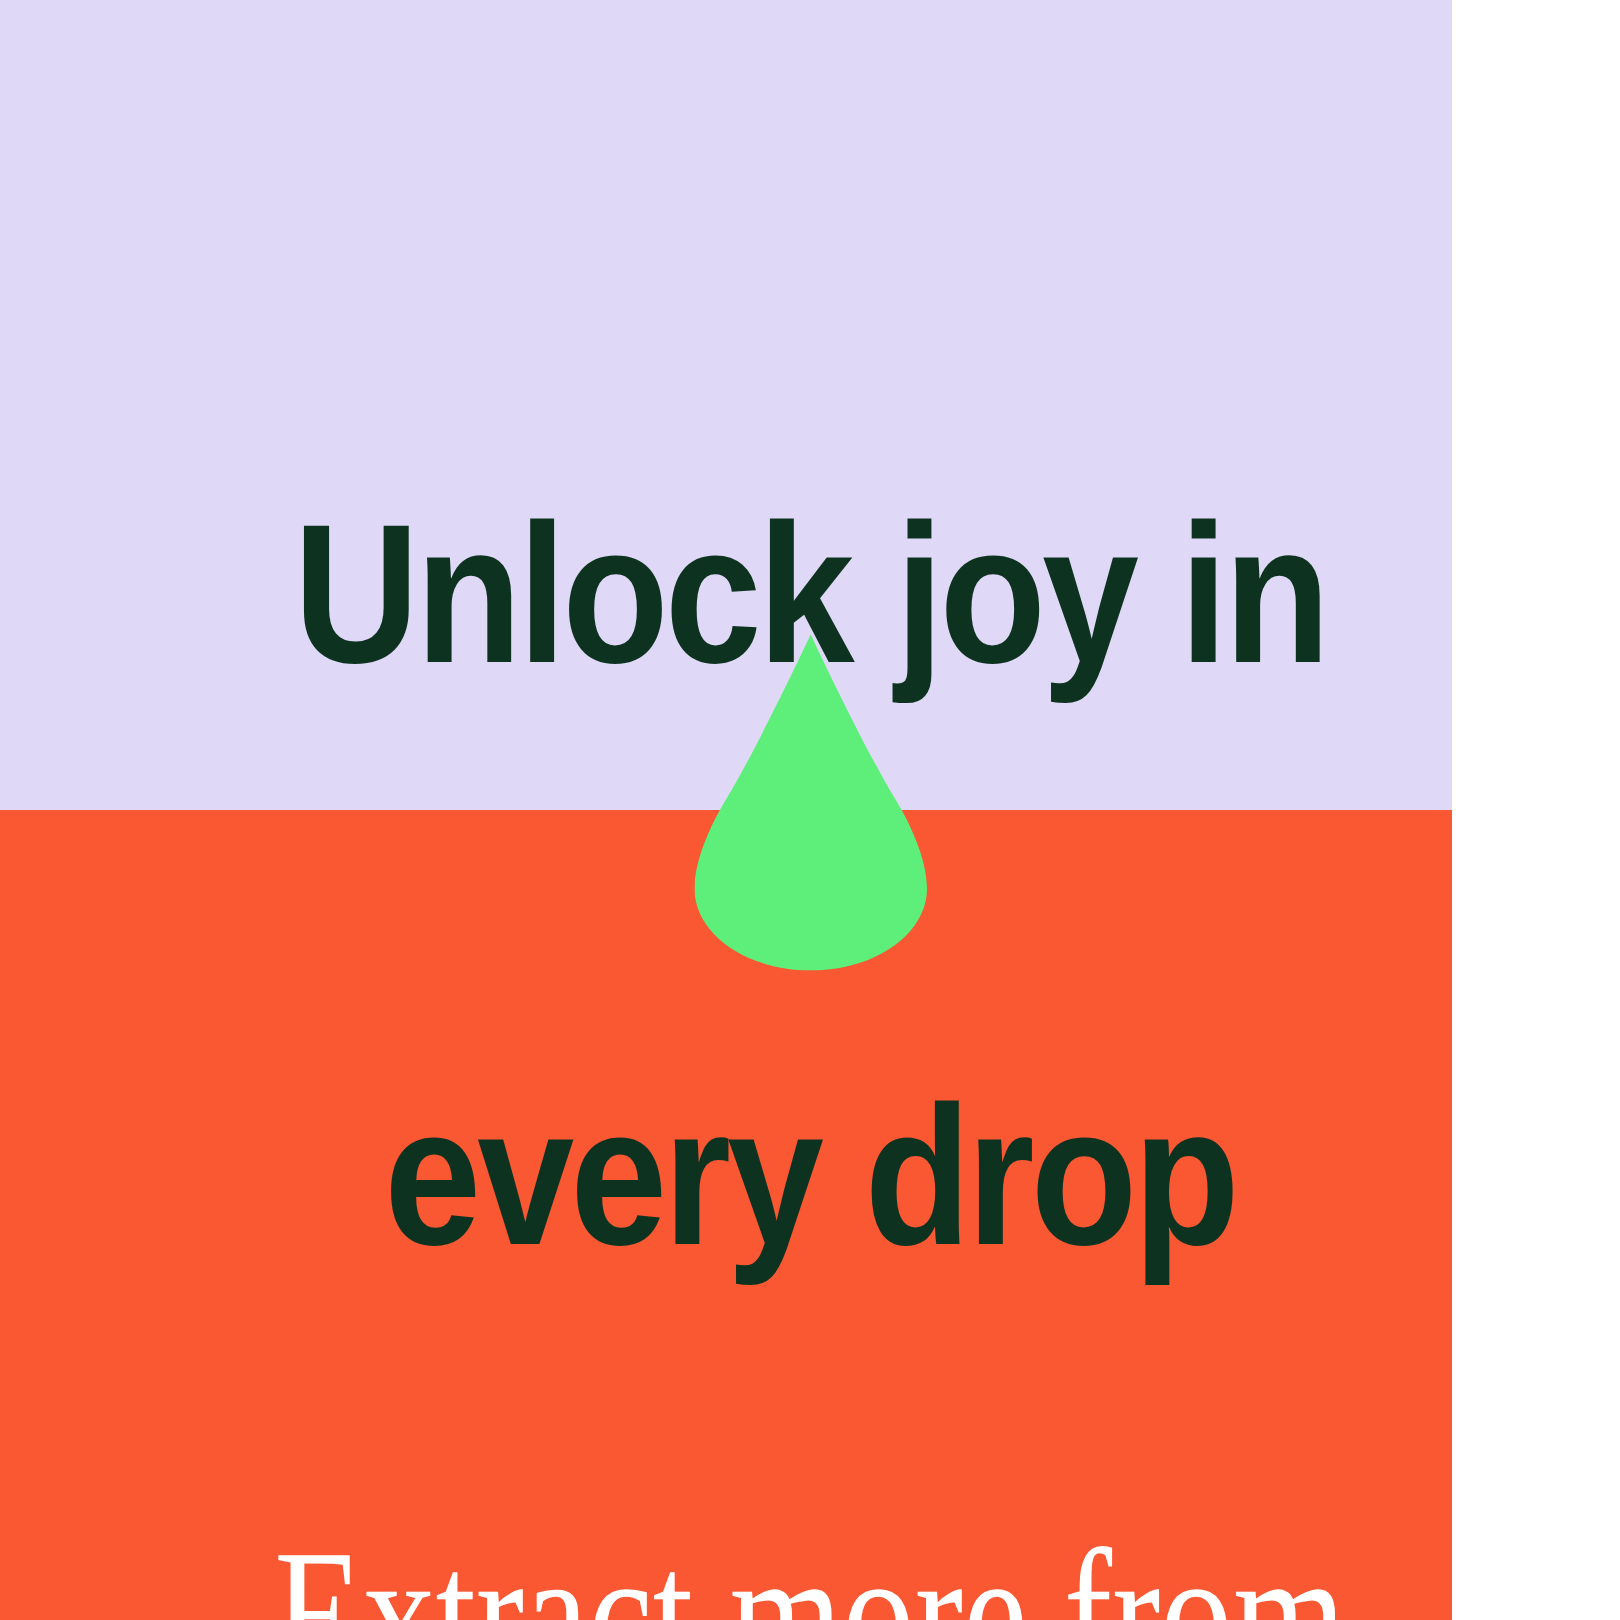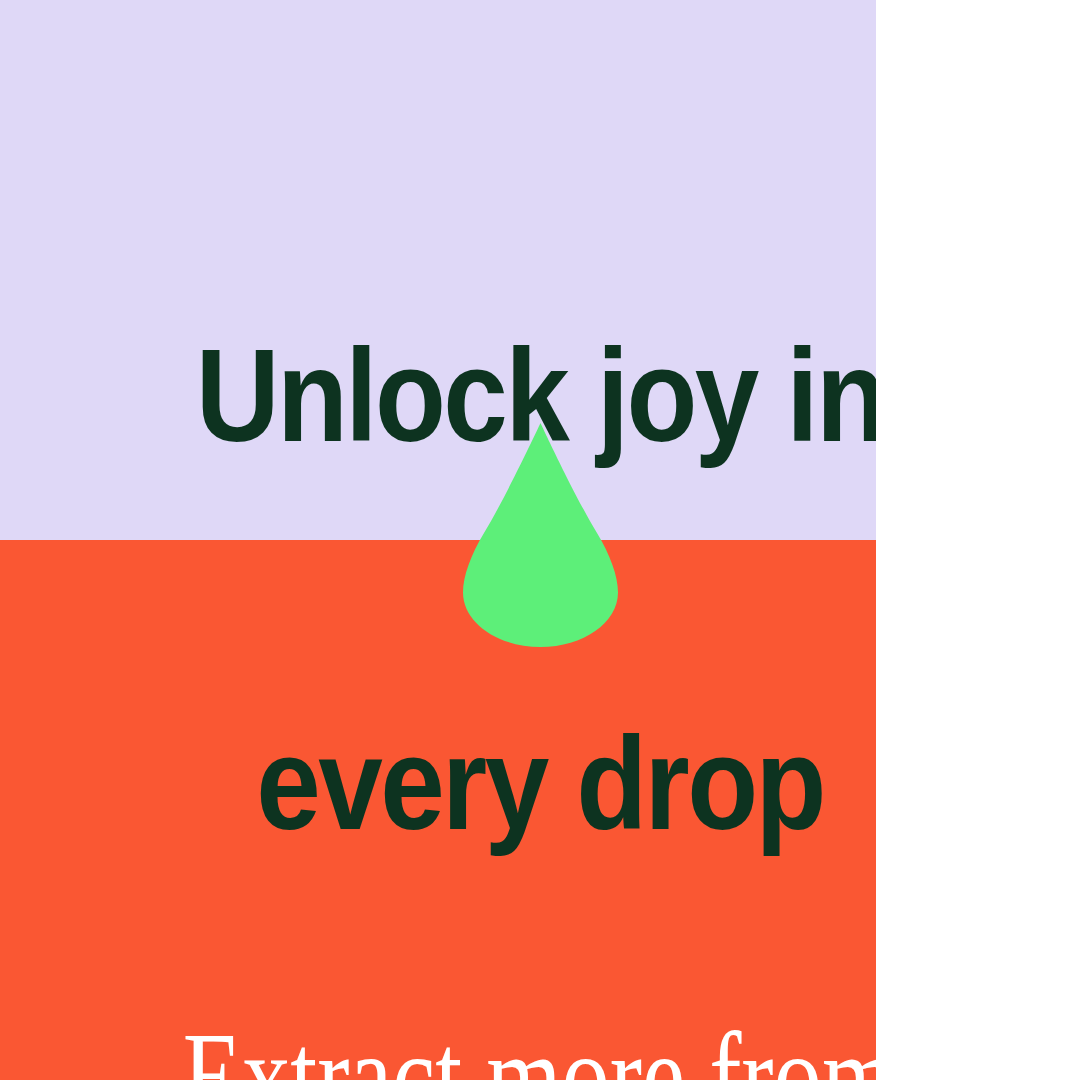--- a/index.html
+++ b/index.html
@@ -3,21 +3,21 @@
 <meta charset="utf-8">
 <style>
   html, body {
     margin: 0;
     padding: 0;
     background: #ffffff;
   }
 
   #poster {
     position: relative;
-    width: 876px;
+    width: 968px;
     height: 1080px;
     overflow: hidden;
     font-family: "Liberation Sans", sans-serif;
   }
 
   
   .band {
     position: absolute;
     left: 0;
     width: 1080px;

